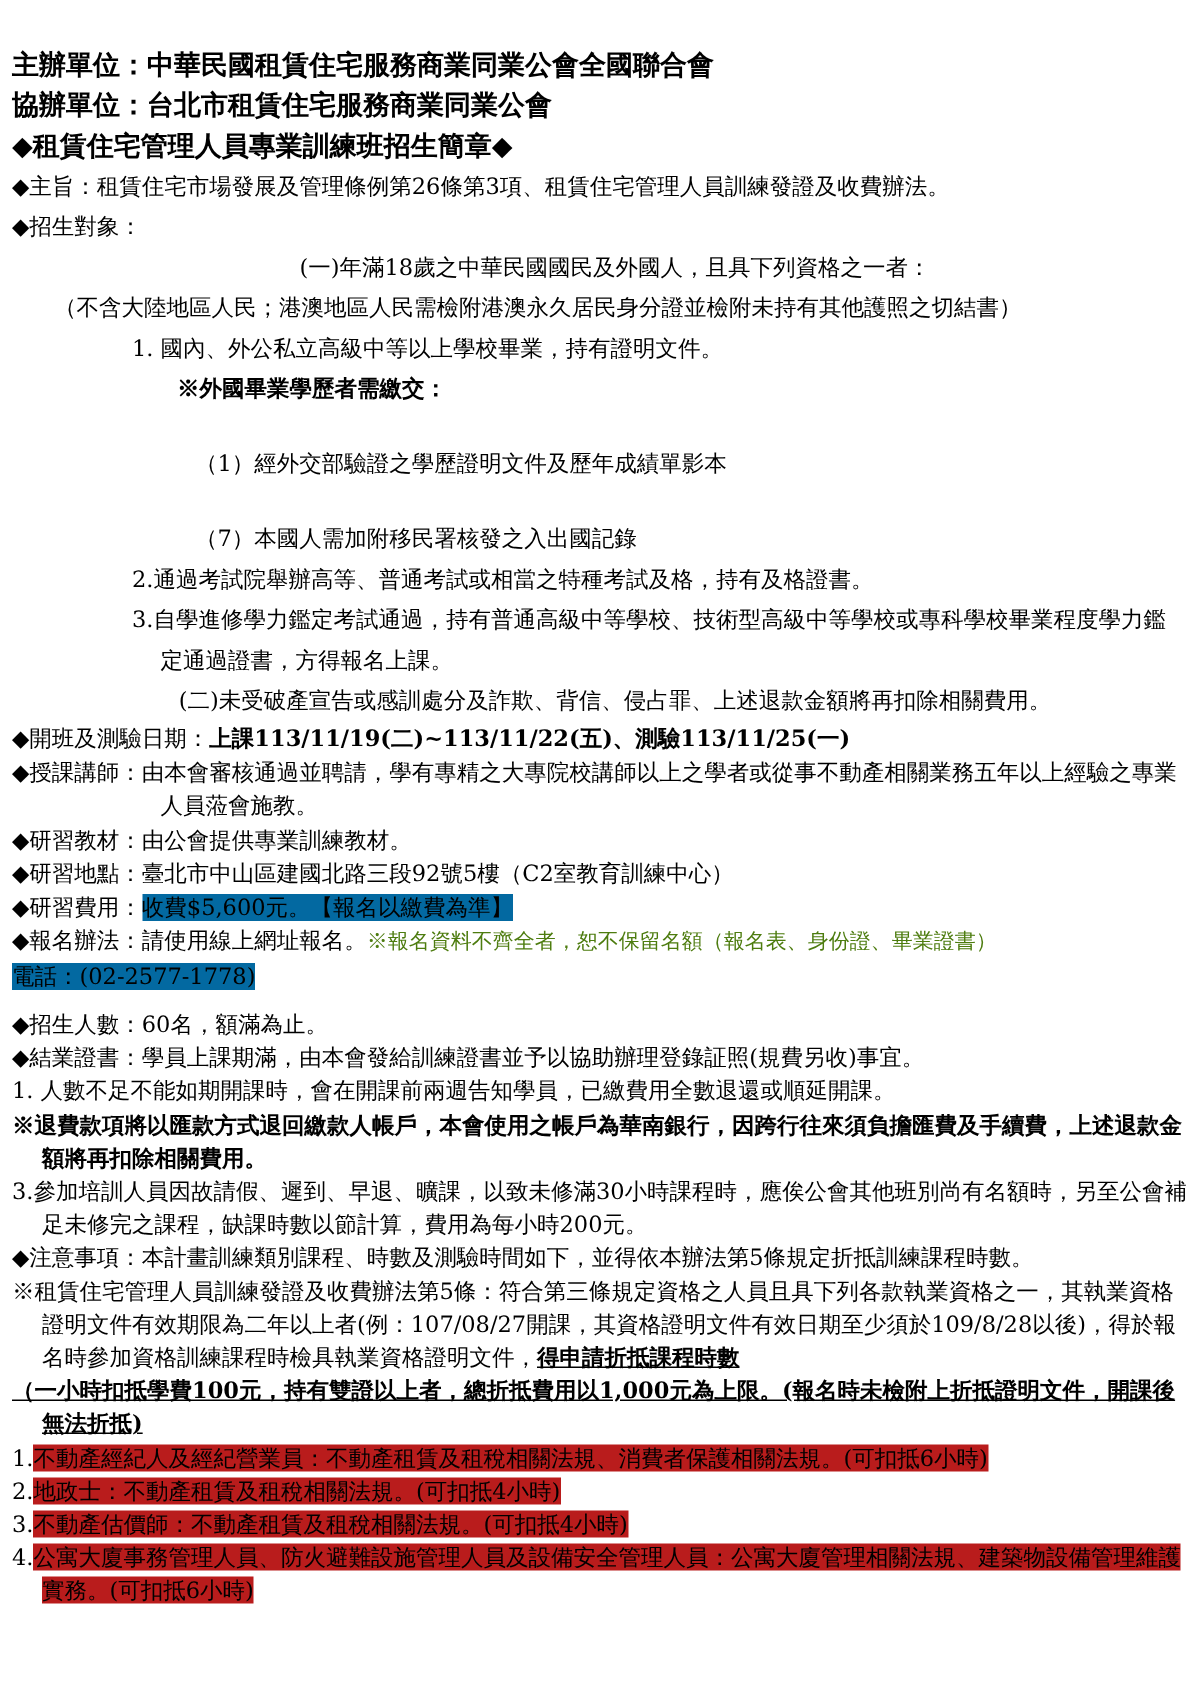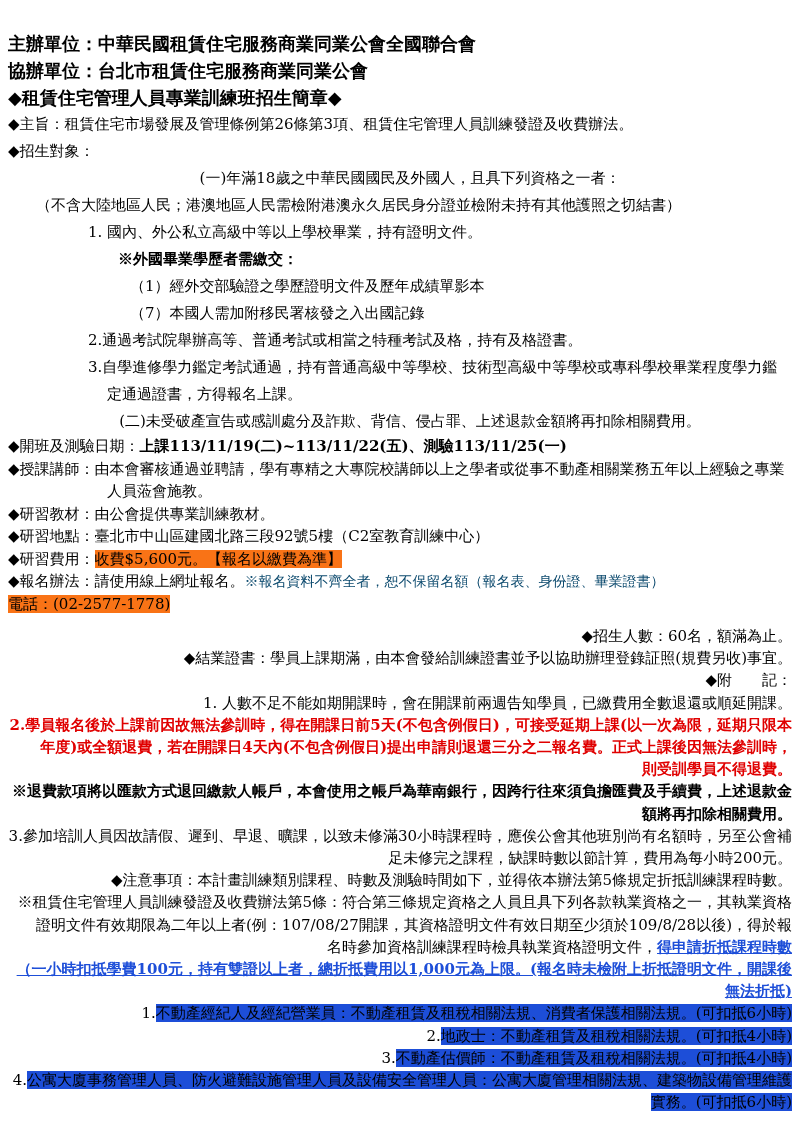--- a/index.html
+++ b/index.html
@@ -6,37 +6,37 @@
   body{
     width:800px;height:1131px;overflow:hidden;
     font-family:"DejaVu Serif","Liberation Serif",serif;
     font-size:15px;color:#000;
   }
   .doc{padding:30px 8px 0 8px;}
   p{margin:0;}
   .hdr{text-align:left;font-weight:bold;font-size:18px;line-height:27px;}
   .s1 p{line-height:27px;}
   .s2 p{line-height:22.5px;}
-  .s3 p{line-height:22.2px;text-align:right;}
+  .s3 p{line-height:22.2px;}
   .s3{margin-top:10px;}
   .b{font-weight:bold;}
   .l1{padding-left:20px;text-align:center;}
   .l1b{padding-left:28px;}
   .l2{padding-left:80px;}
   .hang19{padding-left:99px;text-indent:-19px;}
   .l3{padding-left:110px;}
-  .l4{padding-left:122px;}
+  .l4{padding-left:122px;margin-top:23px;}
   .hangInstr{padding-left:99px;text-indent:-99px;}
   .hang20{padding-left:20px;text-indent:-20px;}
-  .rn{color:#0c4a6e;font-size:14px;}
+  .rn{color:#4d7c0f;font-size:14px;}
   .rb{color:#e00000;font-weight:bold;}
-  .rbu{color:#1d4ed8;font-weight:bold;text-decoration:underline;}
+  .rbu{color:#000000;font-weight:bold;text-decoration:underline;}
   .bb{font-weight:bold;}
-  .hlg{background:#f97316;}
-  .hly{background:#1d4ed8;}
+  .hlg{background:#0369a1;}
+  .hly{background:#b91c1c;}
 </style>
 </head>
 <body>
 
 <div class="doc">
 
   <div class="hdr">主辦單位：中華民國租賃住宅服務商業同業公會全國聯合會</div>
   <div class="hdr">協辦單位：台北市租賃住宅服務商業同業公會</div>
   <div class="hdr">◆租賃住宅管理人員專業訓練班招生簡章◆</div>
 
@@ -60,23 +60,21 @@
     <p>◆研習教材：由公會提供專業訓練教材。</p>
     <p>◆研習地點：臺北市中山區建國北路三段92號5樓（C2室教育訓練中心）</p>
     <p><span>◆研習費用：</span><span class="hlg">收費$5,600元。【報名以繳費為準】</span></p>
     <p><span>◆報名辦法：請使用線上網址報名。</span><span class="rn">※報名資料不齊全者，恕不保留名額（報名表、身份證、畢業證書）</span></p>
     <p><span class="hlg">電話：(02-2577-1778)</span></p>
   </section>
 
   <section class="s3">
     <p>◆招生人數：60名，額滿為止。</p>
     <p>◆結業證書：學員上課期滿，由本會發給訓練證書並予以協助辦理登錄証照(規費另收)事宜。</p>
-    <p>◆附　　記：</p>
     <p class="hang20">1. 人數不足不能如期開課時，會在開課前兩週告知學員，已繳費用全數退還或順延開課。</p>
-    <p class="hang20 rb">2.學員報名後於上課前因故無法參訓時，得在開課日前5天(不包含例假日)，可接受延期上課(以一次為限，延期只限本年度)或全額退費，若在開課日4天內(不包含例假日)提出申請則退還三分之二報名費。正式上課後因無法參訓時，則受訓學員不得退費。</p>
     <p class="hang20 bb">※退費款項將以匯款方式退回繳款人帳戶，本會使用之帳戶為華南銀行，因跨行往來須負擔匯費及手續費，上述退款金額將再扣除相關費用。</p>
     <p class="hang20">3.參加培訓人員因故請假、遲到、早退、曠課，以致未修滿30小時課程時，應俟公會其他班別尚有名額時，另至公會補足未修完之課程，缺課時數以節計算，費用為每小時200元。</p>
     <p>◆注意事項：本計畫訓練類別課程、時數及測驗時間如下，並得依本辦法第5條規定折抵訓練課程時數。</p>
     <p class="hang20"><span>※租賃住宅管理人員訓練發證及收費辦法第5條：符合第三條規定資格之人員且具下列各款執業資格之一，其執業資格證明文件有效期限為二年以上者(例：107/08/27開課，其資格證明文件有效日期至少須於109/8/28以後)，得於報名時參加資格訓練課程時檢具執業資格證明文件，</span><span class="rbu">得申請折抵課程時數</span></p>
     <p class="hang20 rbu">（一小時扣抵學費100元，持有雙證以上者，總折抵費用以1,000元為上限。(報名時未檢附上折抵證明文件，開課後無法折抵)</p>
     <p class="hang20"><span>1.</span><span class="hly">不動產經紀人及經紀營業員：不動產租賃及租稅相關法規、消費者保護相關法規。(可扣抵6小時)</span></p>
     <p class="hang20"><span>2.</span><span class="hly">地政士：不動產租賃及租稅相關法規。(可扣抵4小時)</span></p>
     <p class="hang20"><span>3.</span><span class="hly">不動產估價師：不動產租賃及租稅相關法規。(可扣抵4小時)</span></p>
     <p class="hang20"><span>4.</span><span class="hly">公寓大廈事務管理人員、防火避難設施管理人員及設備安全管理人員：公寓大廈管理相關法規、建築物設備管理維護實務。(可扣抵6小時)</span></p>
   </section>

